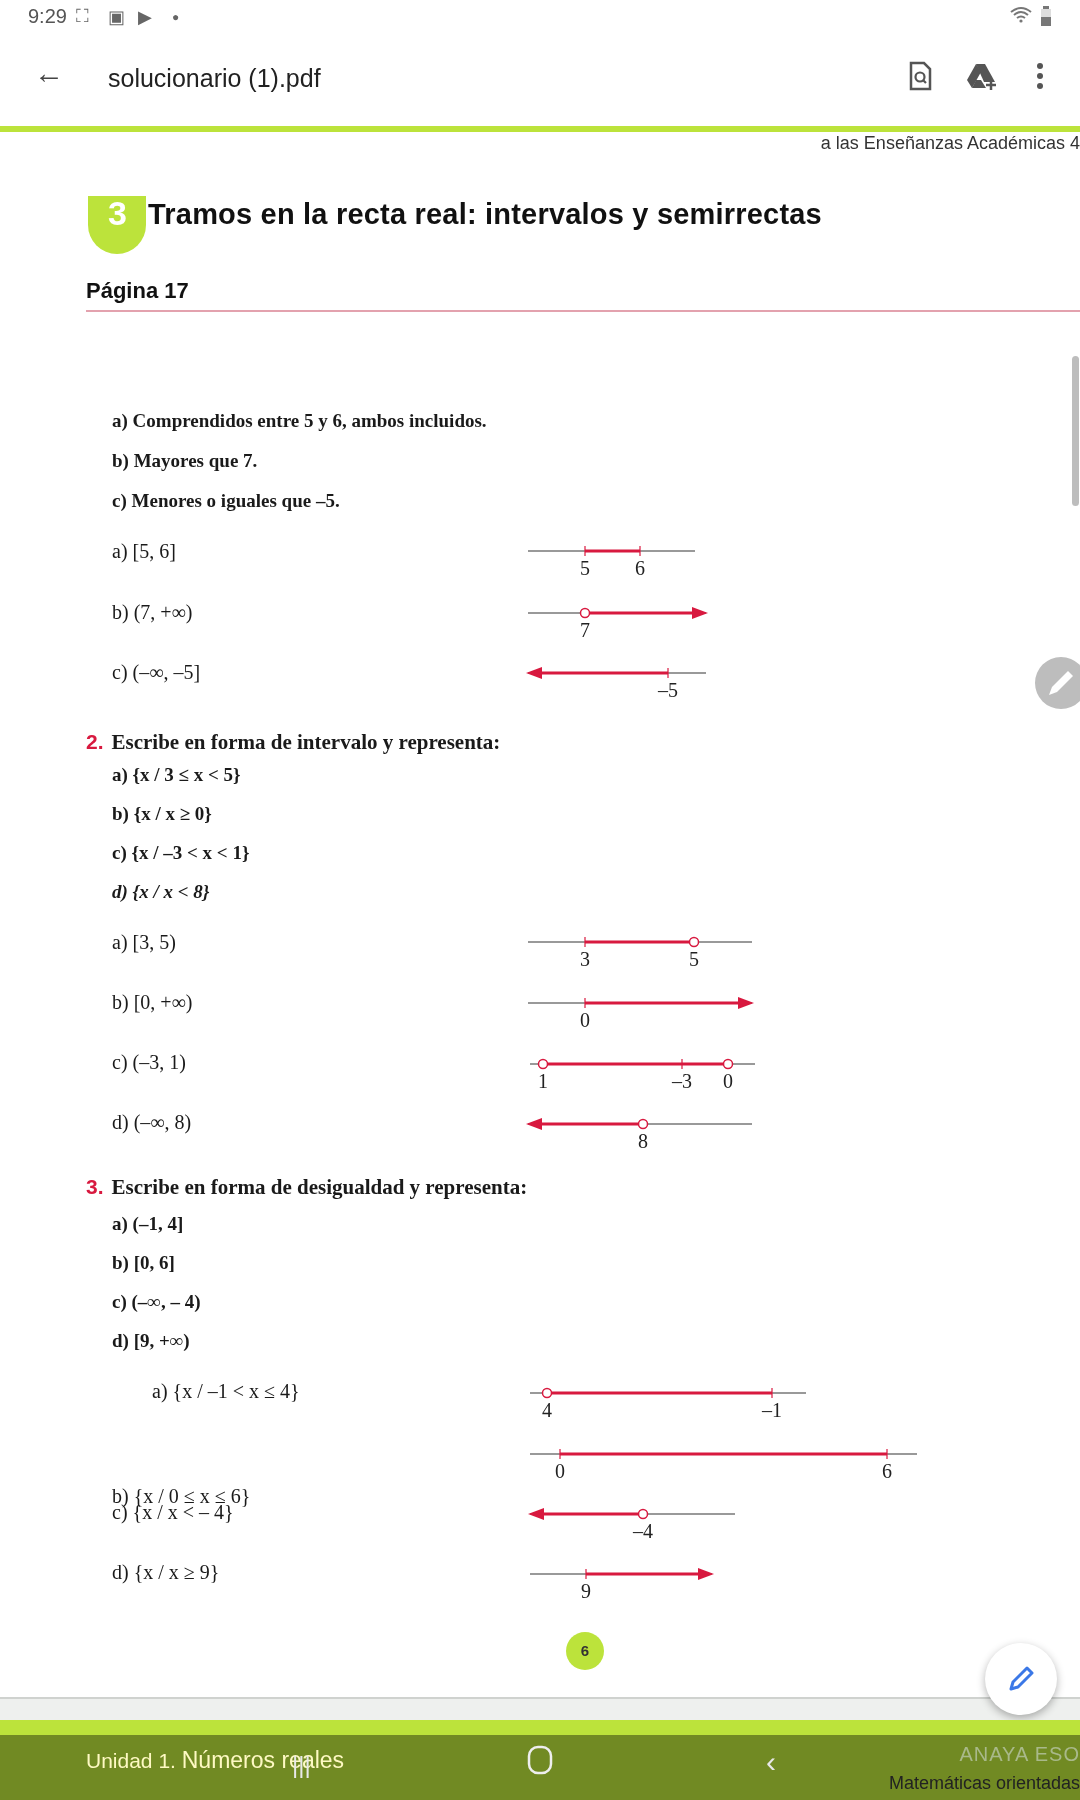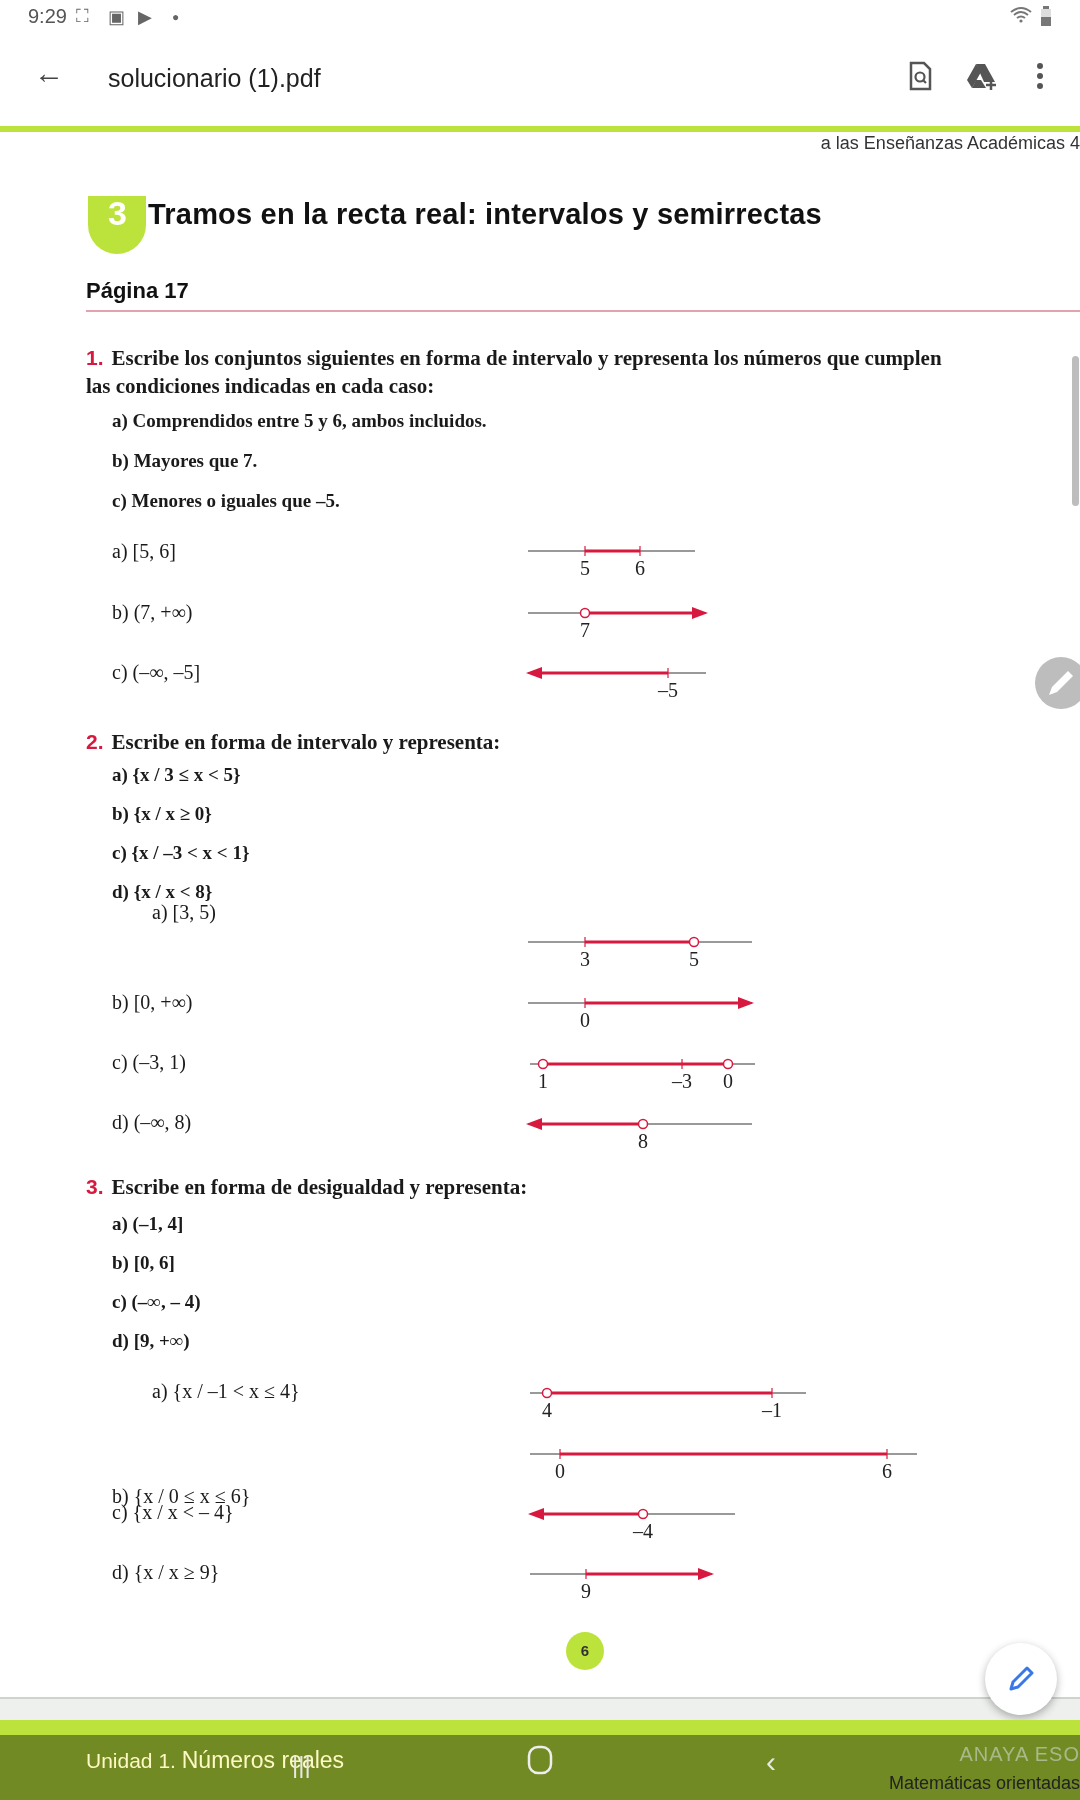--- a/index.html
+++ b/index.html
@@ -96,38 +96,35 @@
 <div class="green-top"></div>
 
 <div class="page">
   <span class="header-note">a las Enseñanzas Académicas 4</span>
   <div class="sec-badge"></div>
   <span class="sec-num">3</span>
   <span class="sec-title">Tramos en la recta real: intervalos y semirrectas</span>
   <span class="page-label">Página 17</span>
   <div class="pink-rule"></div>
 
-  <div class="q serif" style="top:212px;">
-    <span class="num">1.</span><span>Escribe los conjuntos siguientes en forma de intervalo y representa los números que cumplen las condiciones indicadas en cada caso:</span>
-  </div>
   <div class="item b serif" style="top:278px;">a) Comprendidos entre 5 y 6, ambos incluidos.</div>
   <div class="item b serif" style="top:318px;">b) Mayores que 7.</div>
   <div class="item b serif" style="top:358px;">c) Menores o iguales que –5.</div>
   <div class="ans serif" style="top:408px;">a) [5, 6]</div>
   <div class="ans serif" style="top:469px;">b) (7, +∞)</div>
   <div class="ans serif" style="top:529px;">c) (–∞, –5]</div>
 
   <div class="q serif" style="top:596px;">
     <span class="num">2.</span><span>Escribe en forma de intervalo y representa:</span>
   </div>
   <div class="item b serif" style="top:632px;">a) {x /  3 ≤ x &lt; 5}</div>
   <div class="item b serif" style="top:671px;">b) {x /  x ≥ 0}</div>
   <div class="item b serif" style="top:710px;">c) {x /  –3 &lt; x &lt; 1}</div>
-  <div class="item b serif" style="top:749px;">d) {x /  x &lt; 8}</div>
-  <div class="ans serif" style="top:769px;margin-left:40px;">a) [3, 5)</div>
+  <div class="item b serif" style="top:749px;font-style:italic;">d) {x /  x &lt; 8}</div>
+  <div class="ans serif" style="top:799px;">a) [3, 5)</div>
   <div class="ans serif" style="top:859px;">b) [0, +∞)</div>
   <div class="ans serif" style="top:919px;">c) (–3, 1)</div>
   <div class="ans serif" style="top:979px;">d) (–∞, 8)</div>
 
   <div class="q serif" style="top:1041px;">
     <span class="num">3.</span><span>Escribe en forma de desigualdad y representa:</span>
   </div>
   <div class="item b serif" style="top:1081px;">a) (–1, 4]</div>
   <div class="item b serif" style="top:1120px;">b) [0, 6]</div>
   <div class="item b serif" style="top:1159px;">c) (–∞, – 4)</div>

